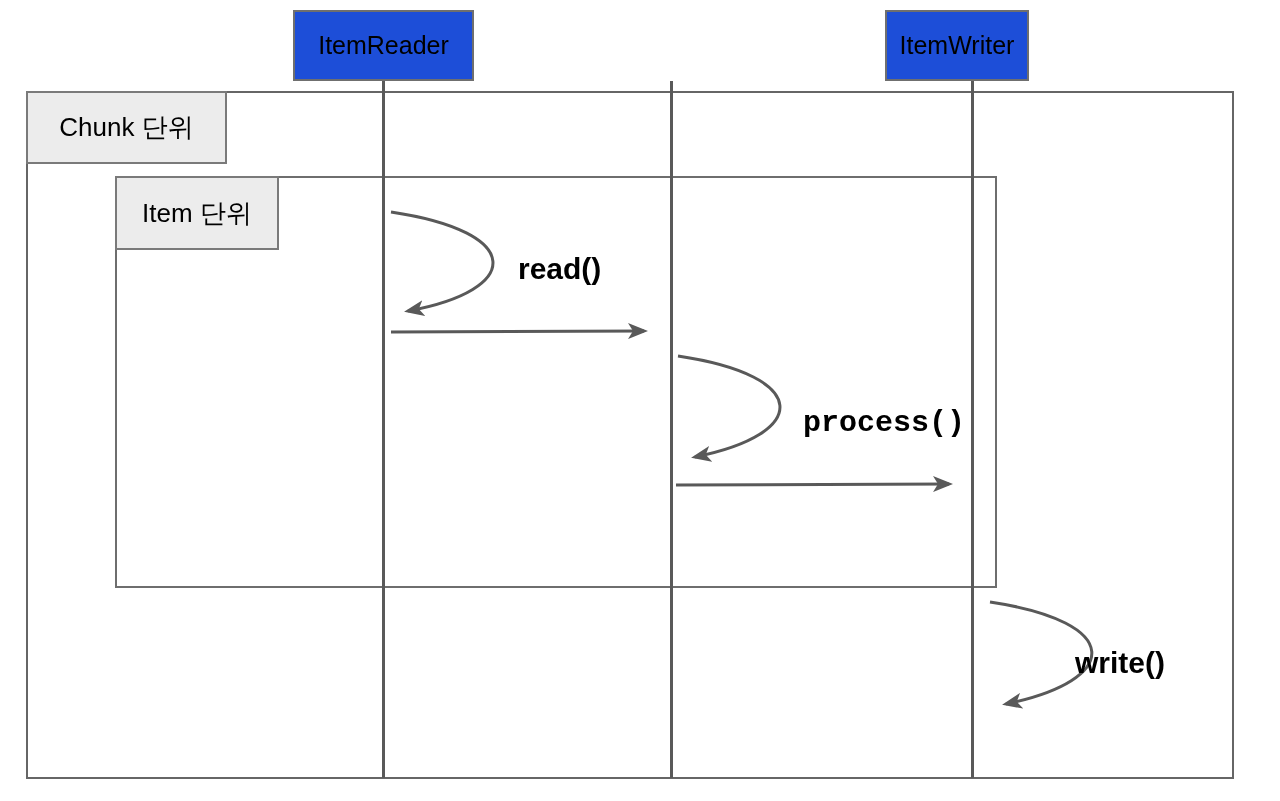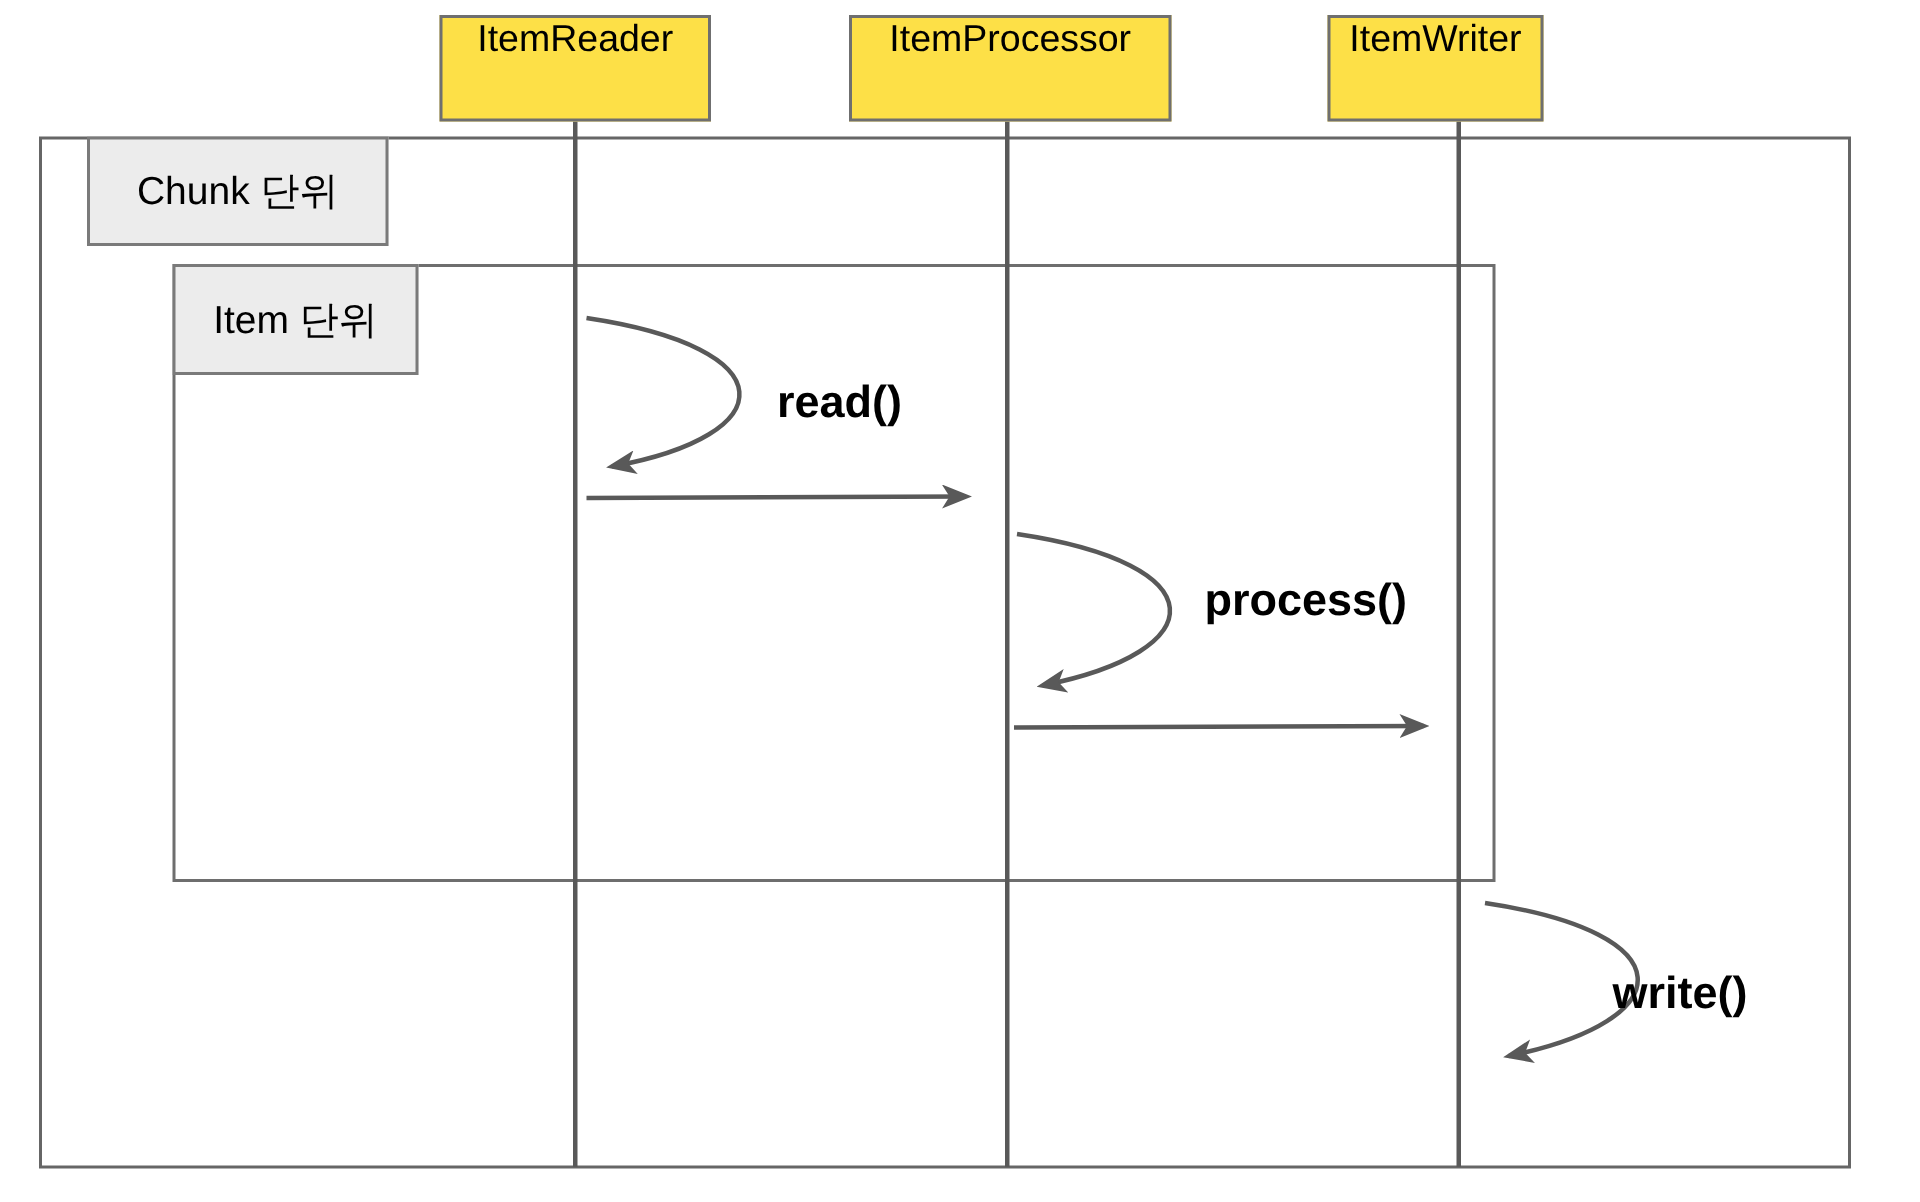--- a/index.html
+++ b/index.html
@@ -13,25 +13,25 @@
     width: 1280px;
     height: 801px;
     background: #ffffff;
     overflow: hidden;
   }
   
   .participant {
     position: absolute;
     top: 10px;
     height: 71px;
-    background: #fde047;
+    background: #1d4ed8;
     border: 2px solid #6f6f6f;
     box-sizing: border-box;
     display: flex;
-    align-items: flex-start;
+    align-items: center;
     justify-content: center;
     font-size: 25px;
     color: #000000;
     z-index: 4;
   }
   .p-reader    { left: 293px; width: 181px; }
   .p-processor { left: 566px; width: 215px; }
   .p-writer    { left: 885px; width: 144px; }
 
   
@@ -50,21 +50,21 @@
     background: #ececec;
     border: 2px solid #7a7a7a;
     box-sizing: border-box;
     display: flex;
     align-items: center;
     justify-content: center;
     font-size: 26px;
     color: #000000;
     z-index: 3;
   }
-  .label-chunk { left: 26px;  top: 91px;  width: 201px; height: 73px; margin-left: 32px; }
+  .label-chunk { left: 26px;  top: 91px;  width: 201px; height: 73px; }
   .label-item  { left: 115px; top: 176px; width: 164px; height: 74px; text-align: center; }
 
   
   .lifeline {
     position: absolute;
     top: 81px;
     width: 3px;
     height: 697px;
     background: #595959;
     z-index: 2;
@@ -88,21 +88,21 @@
   .msg-label {
     position: absolute;
     font-size: 30px;
     font-weight: bold;
     color: #000000;
     white-space: nowrap;
     z-index: 6;
     margin-top: 18px;
   }
   .msg-read    { left: 518px;  top: 234px; }
-  .msg-process { left: 803px;  top: 366px; }
+  .msg-process { left: 803px;  top: 388px; font-family: Liberation Mono, monospace; }
   .msg-write   { left: 1075px; top: 628px; }
 </style>
 </head>
 <body>
 
 <div class="canvas">
 
   <div class="frame frame-outer"></div>
   <div class="frame frame-inner"></div>
 
@@ -112,23 +112,20 @@
   <div class="frame-label label-item">
     <span>Item 단위</span>
   </div>
 
   <div class="lifeline ll-reader"></div>
   <div class="lifeline ll-processor"></div>
   <div class="lifeline ll-writer"></div>
 
   <div class="participant p-reader">
     <span>ItemReader</span>
-  </div>
-  <div class="participant p-processor">
-    <span>ItemProcessor</span>
   </div>
   <div class="participant p-writer">
     <span>ItemWriter</span>
   </div>
 
   <svg class="arrows" viewBox="0 0 1280 801" xmlns="http://www.w3.org/2000/svg">
     <defs>
       <marker id="arrowhead" markerUnits="userSpaceOnUse" markerWidth="20" markerHeight="16" refX="16" refY="8" orient="auto">
         <path d="M0,0 L20,8 L0,16 L5,8 z" fill="#595959"></path>
       </marker>

